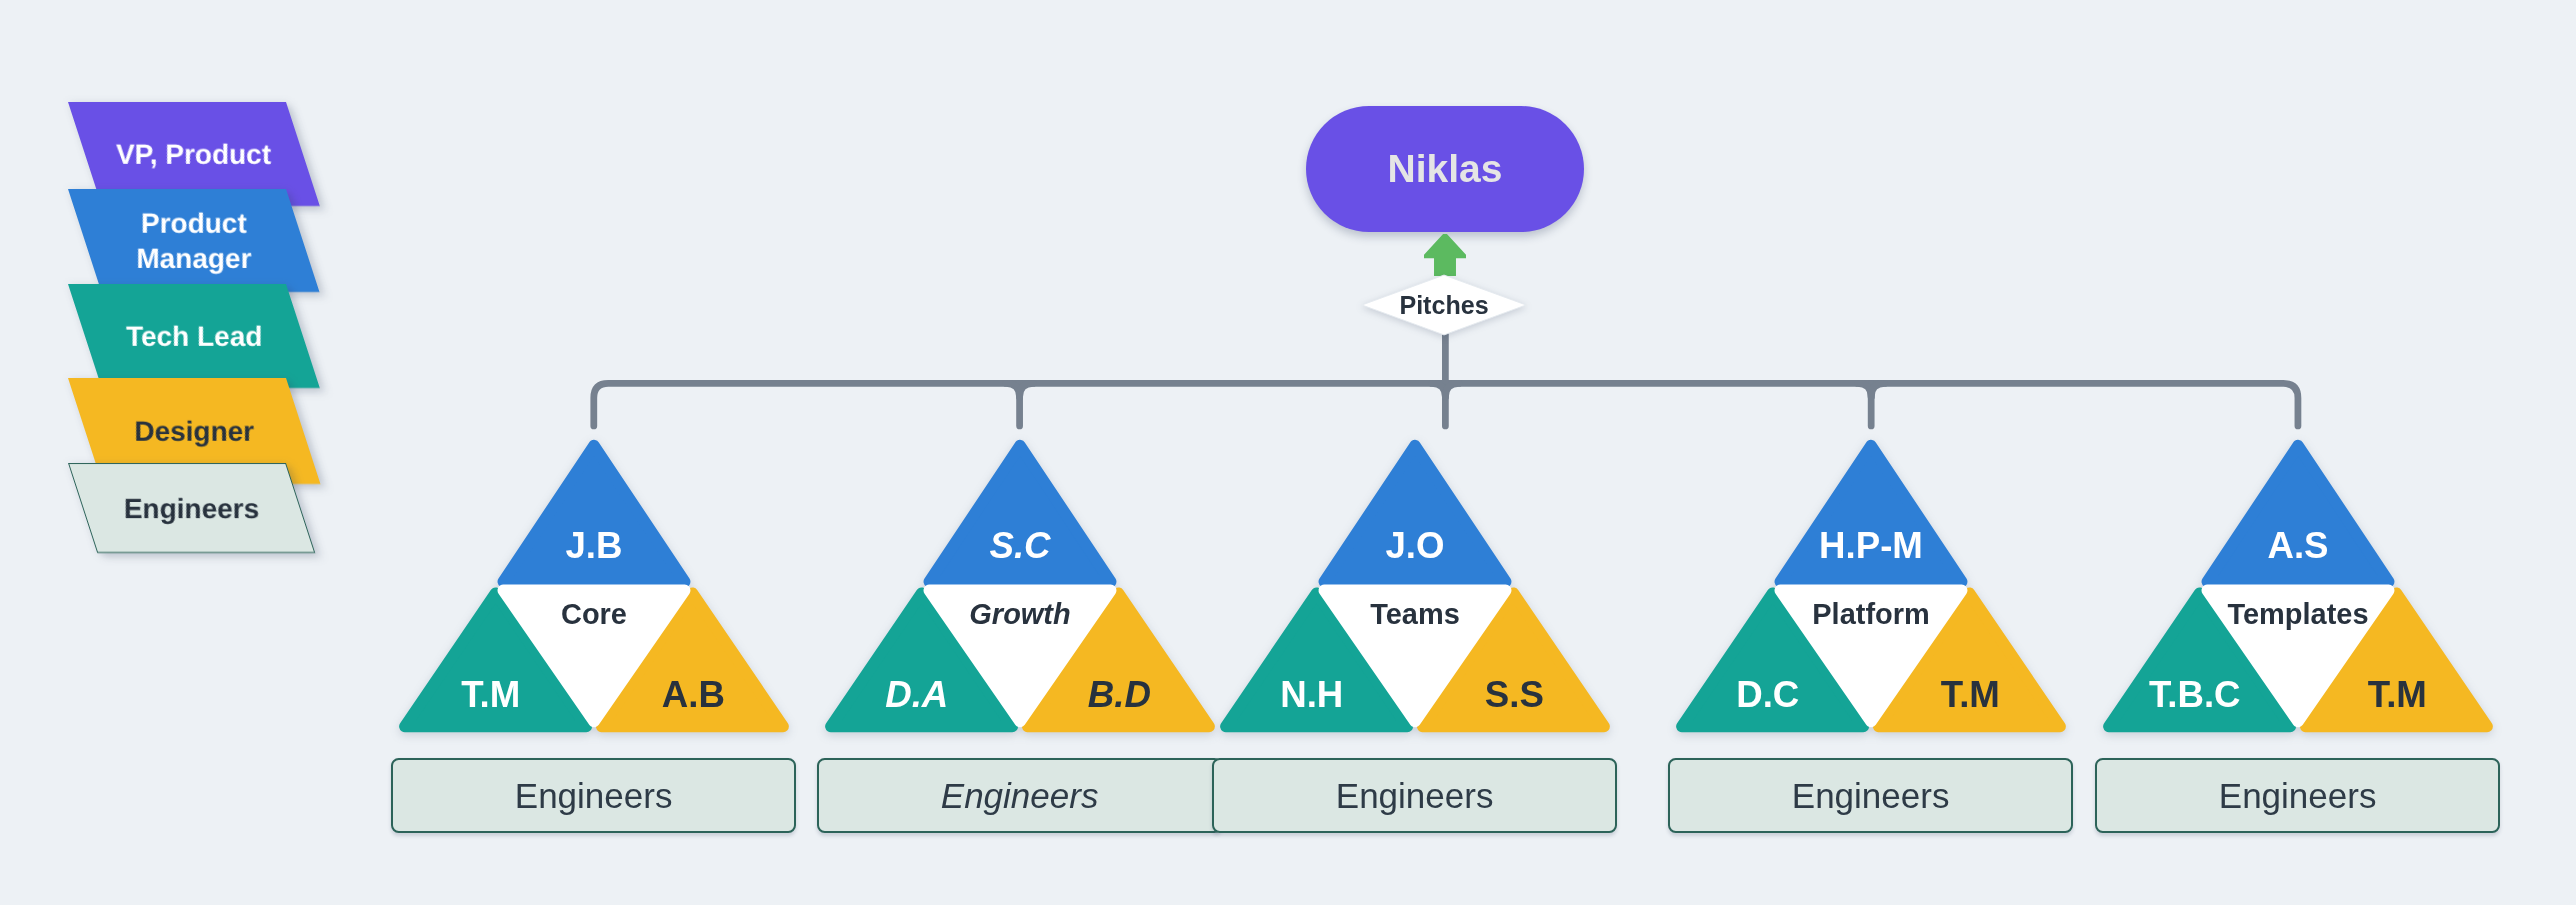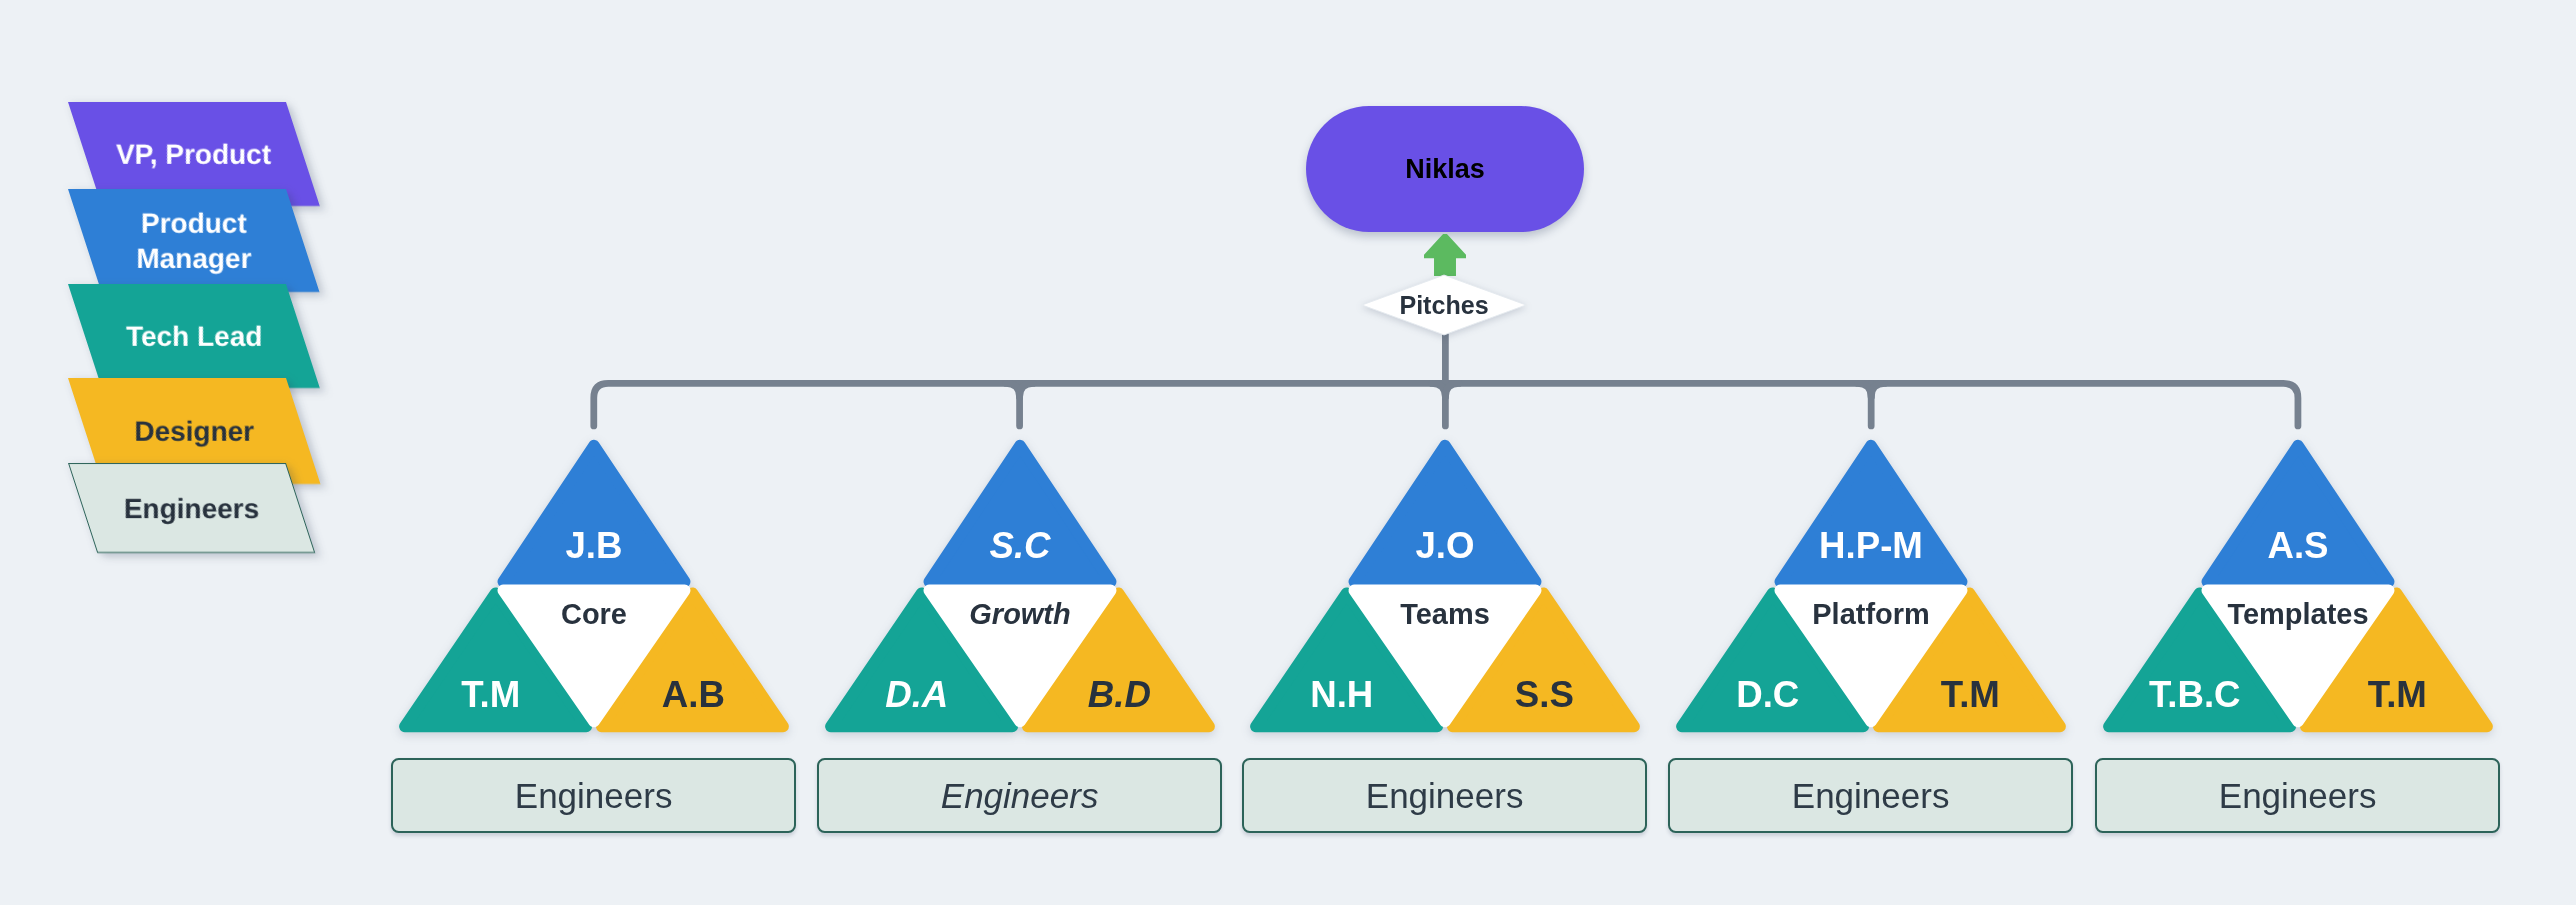--- a/index.html
+++ b/index.html
@@ -33,40 +33,40 @@
   .lg-2 { top:284px; height:104px; background:var(--teal);    color:#ffffff; z-index:3; }
   .lg-3 { top:378px; height:106px; background:var(--yellow);  color:var(--dark-text); z-index:4; }
   .lg-4 { top:463px; height:90px;  background:var(--light-fill); color:var(--dark-text);
           border:1.9px solid var(--light-border); box-sizing:border-box; z-index:5; }
 
   
   .pill {
     position:absolute; left:1306px; top:106px; width:278px; height:126px;
     border-radius:63px; background:var(--purple); z-index:2;
     display:flex; align-items:center; justify-content:center;
-    color:#000000; font-size:27px; font-weight:bold;
+    color:#e5e5e5; font-size:39px; font-weight:bold;
     box-shadow:0 4.8px 8.7px rgba(45,60,90,0.25);
   }
 
   
   .arrow-up { position:absolute; left:1424px; top:234px; z-index:2; }
 
   
   .diamond { position:absolute; left:1361px; top:274px; z-index:2;
              filter:drop-shadow(0 2.9px 3.9px rgba(45,60,90,0.2)); }
   .diamond text {
     font-family:"Liberation Sans","DejaVu Sans",sans-serif;
     font-weight:bold; font-size:26px; fill:var(--dark-text); text-anchor:middle;
   }
 
   
   .team { position:absolute; top:436px; width:398px; height:406px; z-index:1; }
   .team-0 { left:395px; }
   .team-1 { left:821px;font-style:italic; }
-  .team-2 { left:1246px; }
+  .team-2 { left:1216px; }
   .team-3 { left:1672px;text-align:center; }
   .team-4 { left:2099px;text-align:center; }
 
   .triforce { display:block; filter:drop-shadow(0 3.9px 4.8px rgba(45,60,90,0.18)); }
   .triforce polygon { stroke-width:12; stroke-linejoin:round; }
   .t-blue   { fill:var(--blue);   stroke:var(--blue); }
   .t-teal   { fill:var(--teal);   stroke:var(--teal); }
   .t-yellow { fill:var(--yellow); stroke:var(--yellow); }
   .t-white  { fill:#ffffff;       stroke:#ffffff; }
   .triforce text {

